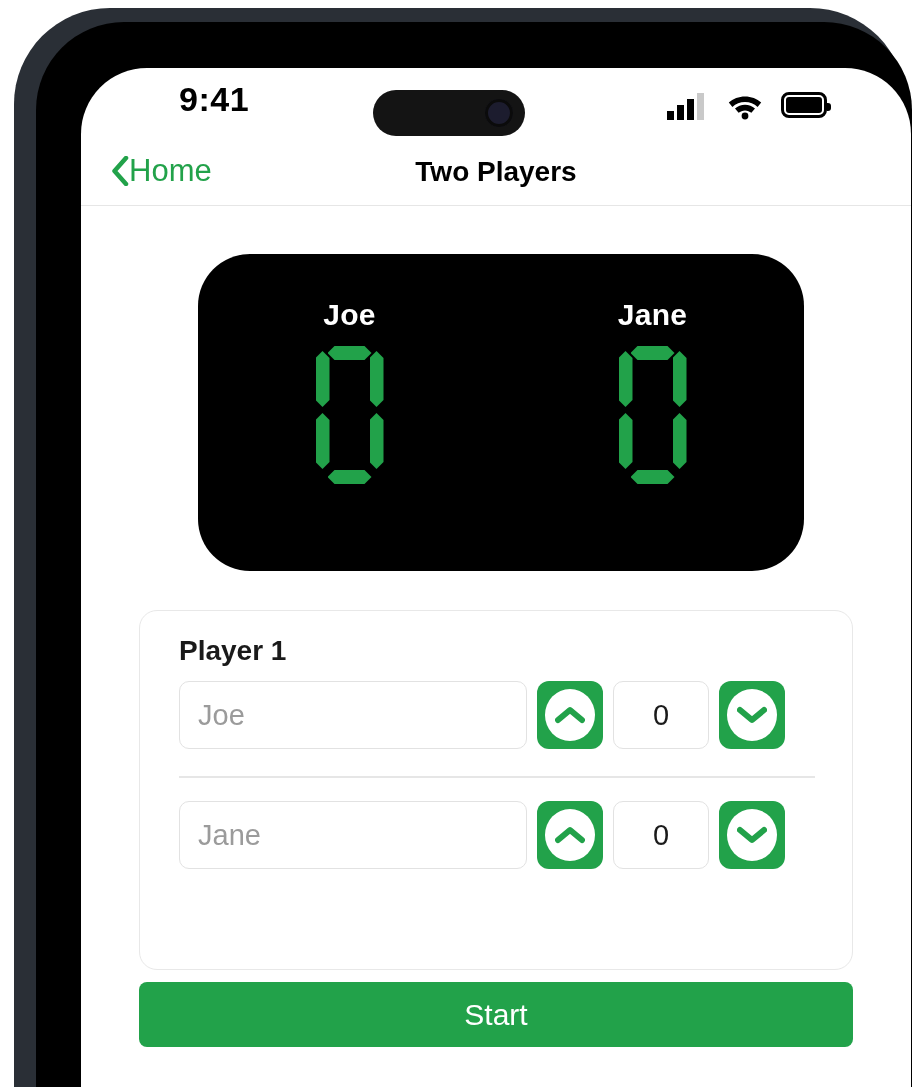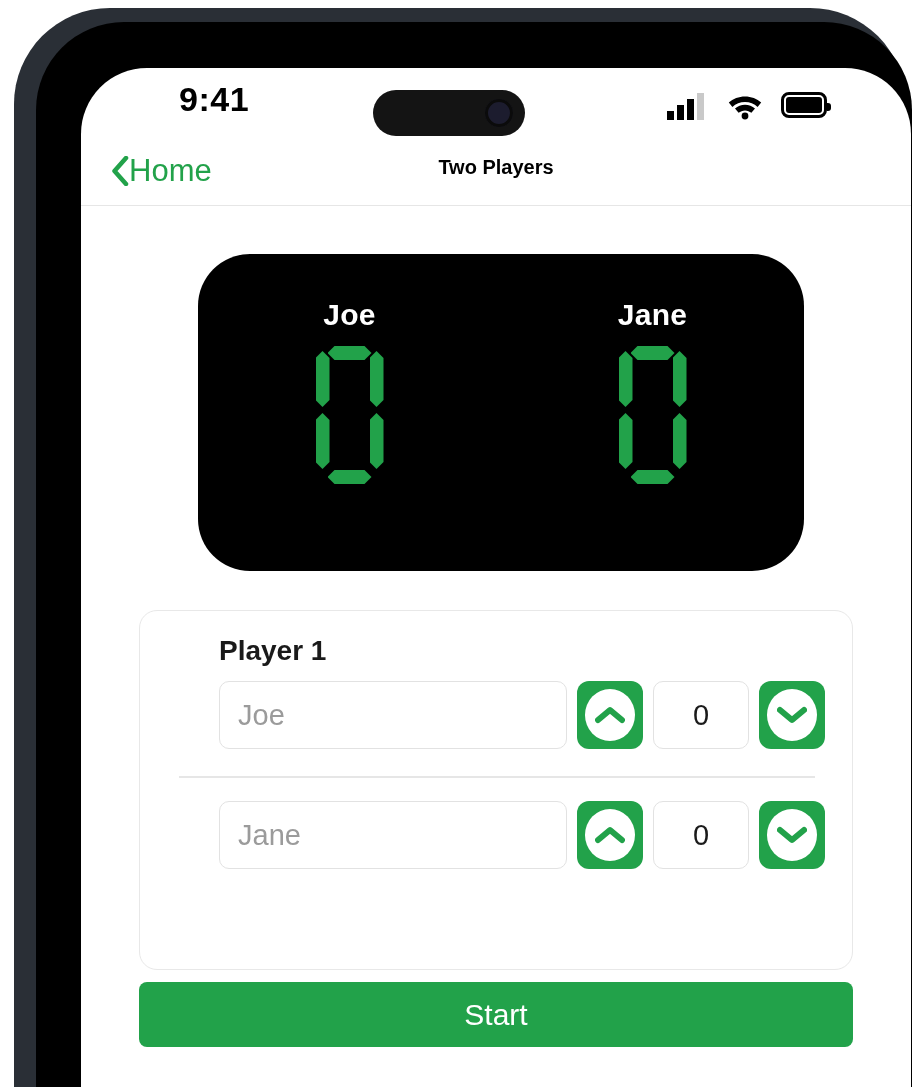--- a/index.html
+++ b/index.html
@@ -161,21 +161,21 @@
   #back-label {
     font-size: 31px;
     color: #22a24a;
   }
   #nav-title {
     position: absolute;
     left: 0;
     top: 16px;
     width: 830px;
     text-align: center;
-    font-size: 20px;
+    font-size: 28px;
     font-weight: bold;
     color: #000;
   }
 
   
   #scoreboard {
     position: absolute;
     left: 117px;
     top: 186px;
     width: 606px;
@@ -246,21 +246,20 @@
     height: 360px;
     background: #ffffff;
     border: 1.5px solid #e8e8e8;
     border-radius: 18px;
     box-sizing: border-box;
   }
   .player-row {
     position: absolute;
     left: 39px;
     width: 636px;
-    margin-left: 40px;
   }
   #player-row-1 { top: 24px; }
   #player-row-2 { top: 190px; }
   .player-label {
     font-size: 28px;
     font-weight: bold;
     color: #1a1a1a;
     margin-bottom: 14px;
   }
   .player-controls {

